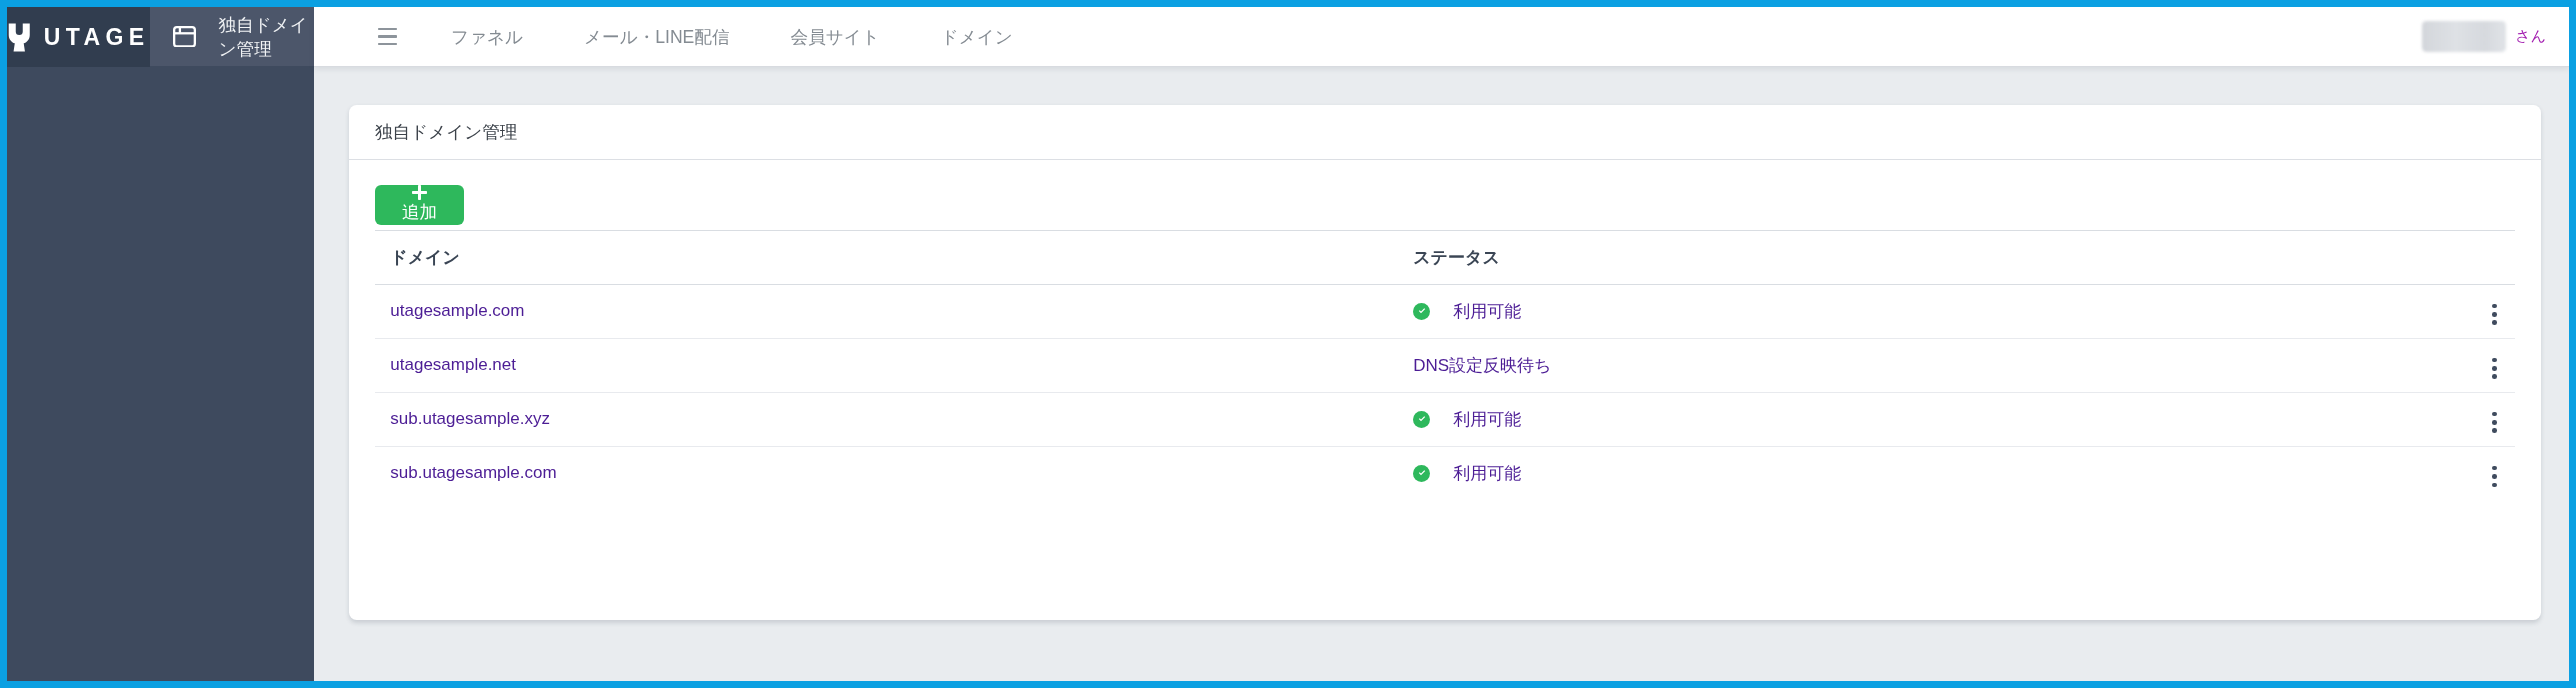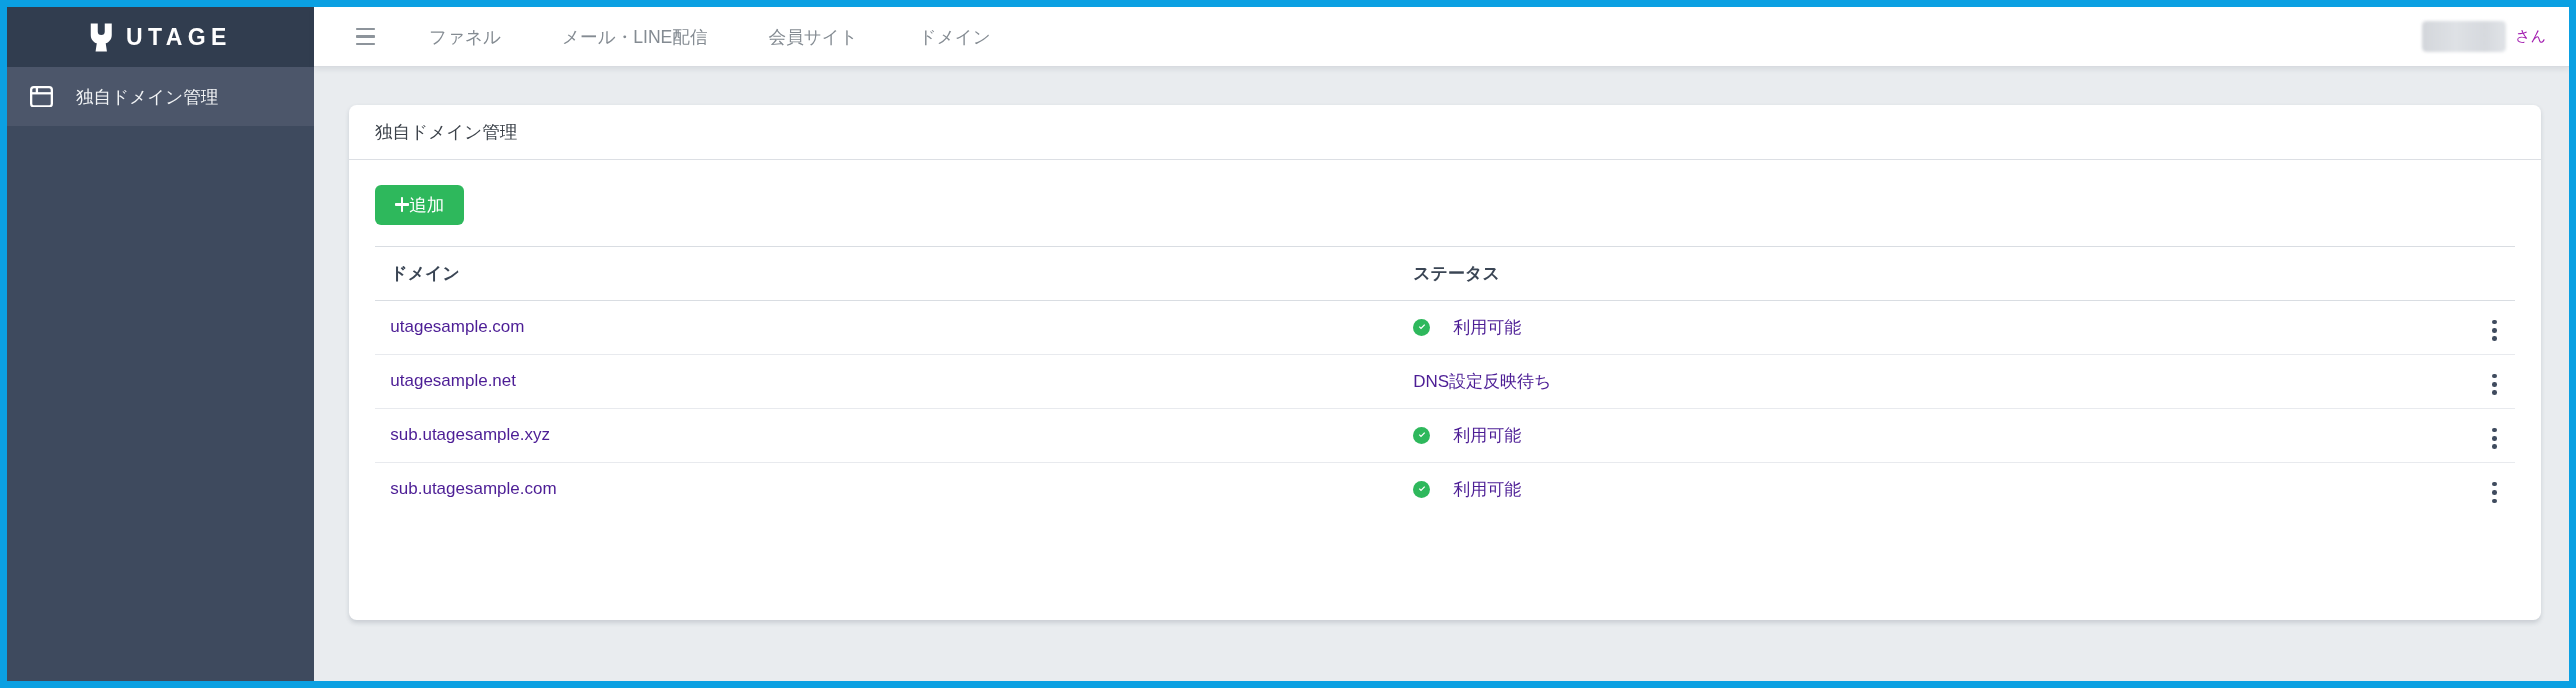--- a/index.html
+++ b/index.html
@@ -16,21 +16,21 @@
     display: flex;
     background: #e9ecef;
     overflow: hidden;
   }
 
   
   .sidebar {
     flex: 0 0 307px;
     background: #3e4a5e;
     display: flex;
-    flex-direction: column;
+    flex-direction: row;
   }
   .sidebar-header {
     height: 60px;
     background: #313d4f;
     display: flex;
     align-items: center;
     justify-content: center;
     gap: 12.3px;
     flex: 0 0 60px;
   }
@@ -59,21 +59,21 @@
   .main { flex: 1; display: flex; flex-direction: column; min-width: 0; }
 
   .topnav {
     height: 60px;
     flex: 0 0 60px;
     background: #ffffff;
     border-bottom: 1.5px solid #d8dbe0;
     box-shadow: 0 3.1px 5.4px rgba(50, 60, 80, 0.10);
     display: flex;
     align-items: center;
-    padding: 0 23px 0 42px;
+    padding: 0 23px 0 64px;
     position: relative;
     z-index: 2;
   }
   .hamburger {
     width: 19px;
     display: flex;
     flex-direction: column;
     gap: 5.4px;
     margin-right: 54px;
     cursor: pointer;
@@ -123,21 +123,22 @@
     min-width: 89px;
     height: 40px;
     padding: 0 17px;
     background: #2eb85c;
     border: none;
     border-radius: 6.1px;
     color: #ffffff;
     font-size: 17.6px;
     font-family: inherit;
     cursor: pointer;
-    margin-bottom: 21px;
+    margin-bottom: 5px;
+    flex-direction: column;
   }
   .plus-icon { position: relative; width: 14.6px; height: 14.6px; display: inline-block; }
   .plus-icon::before, .plus-icon::after {
     content: ""; position: absolute; background: #ffffff; border-radius: 0.8px;
   }
   .plus-icon::before { left: 6.1px; top: 0; width: 2.3px; height: 14.6px; }
   .plus-icon::after  { left: 0; top: 6.1px; width: 14.6px; height: 2.3px; }
 
   table.domains { width: 100%; border-collapse: collapse; }
   .domains th {

